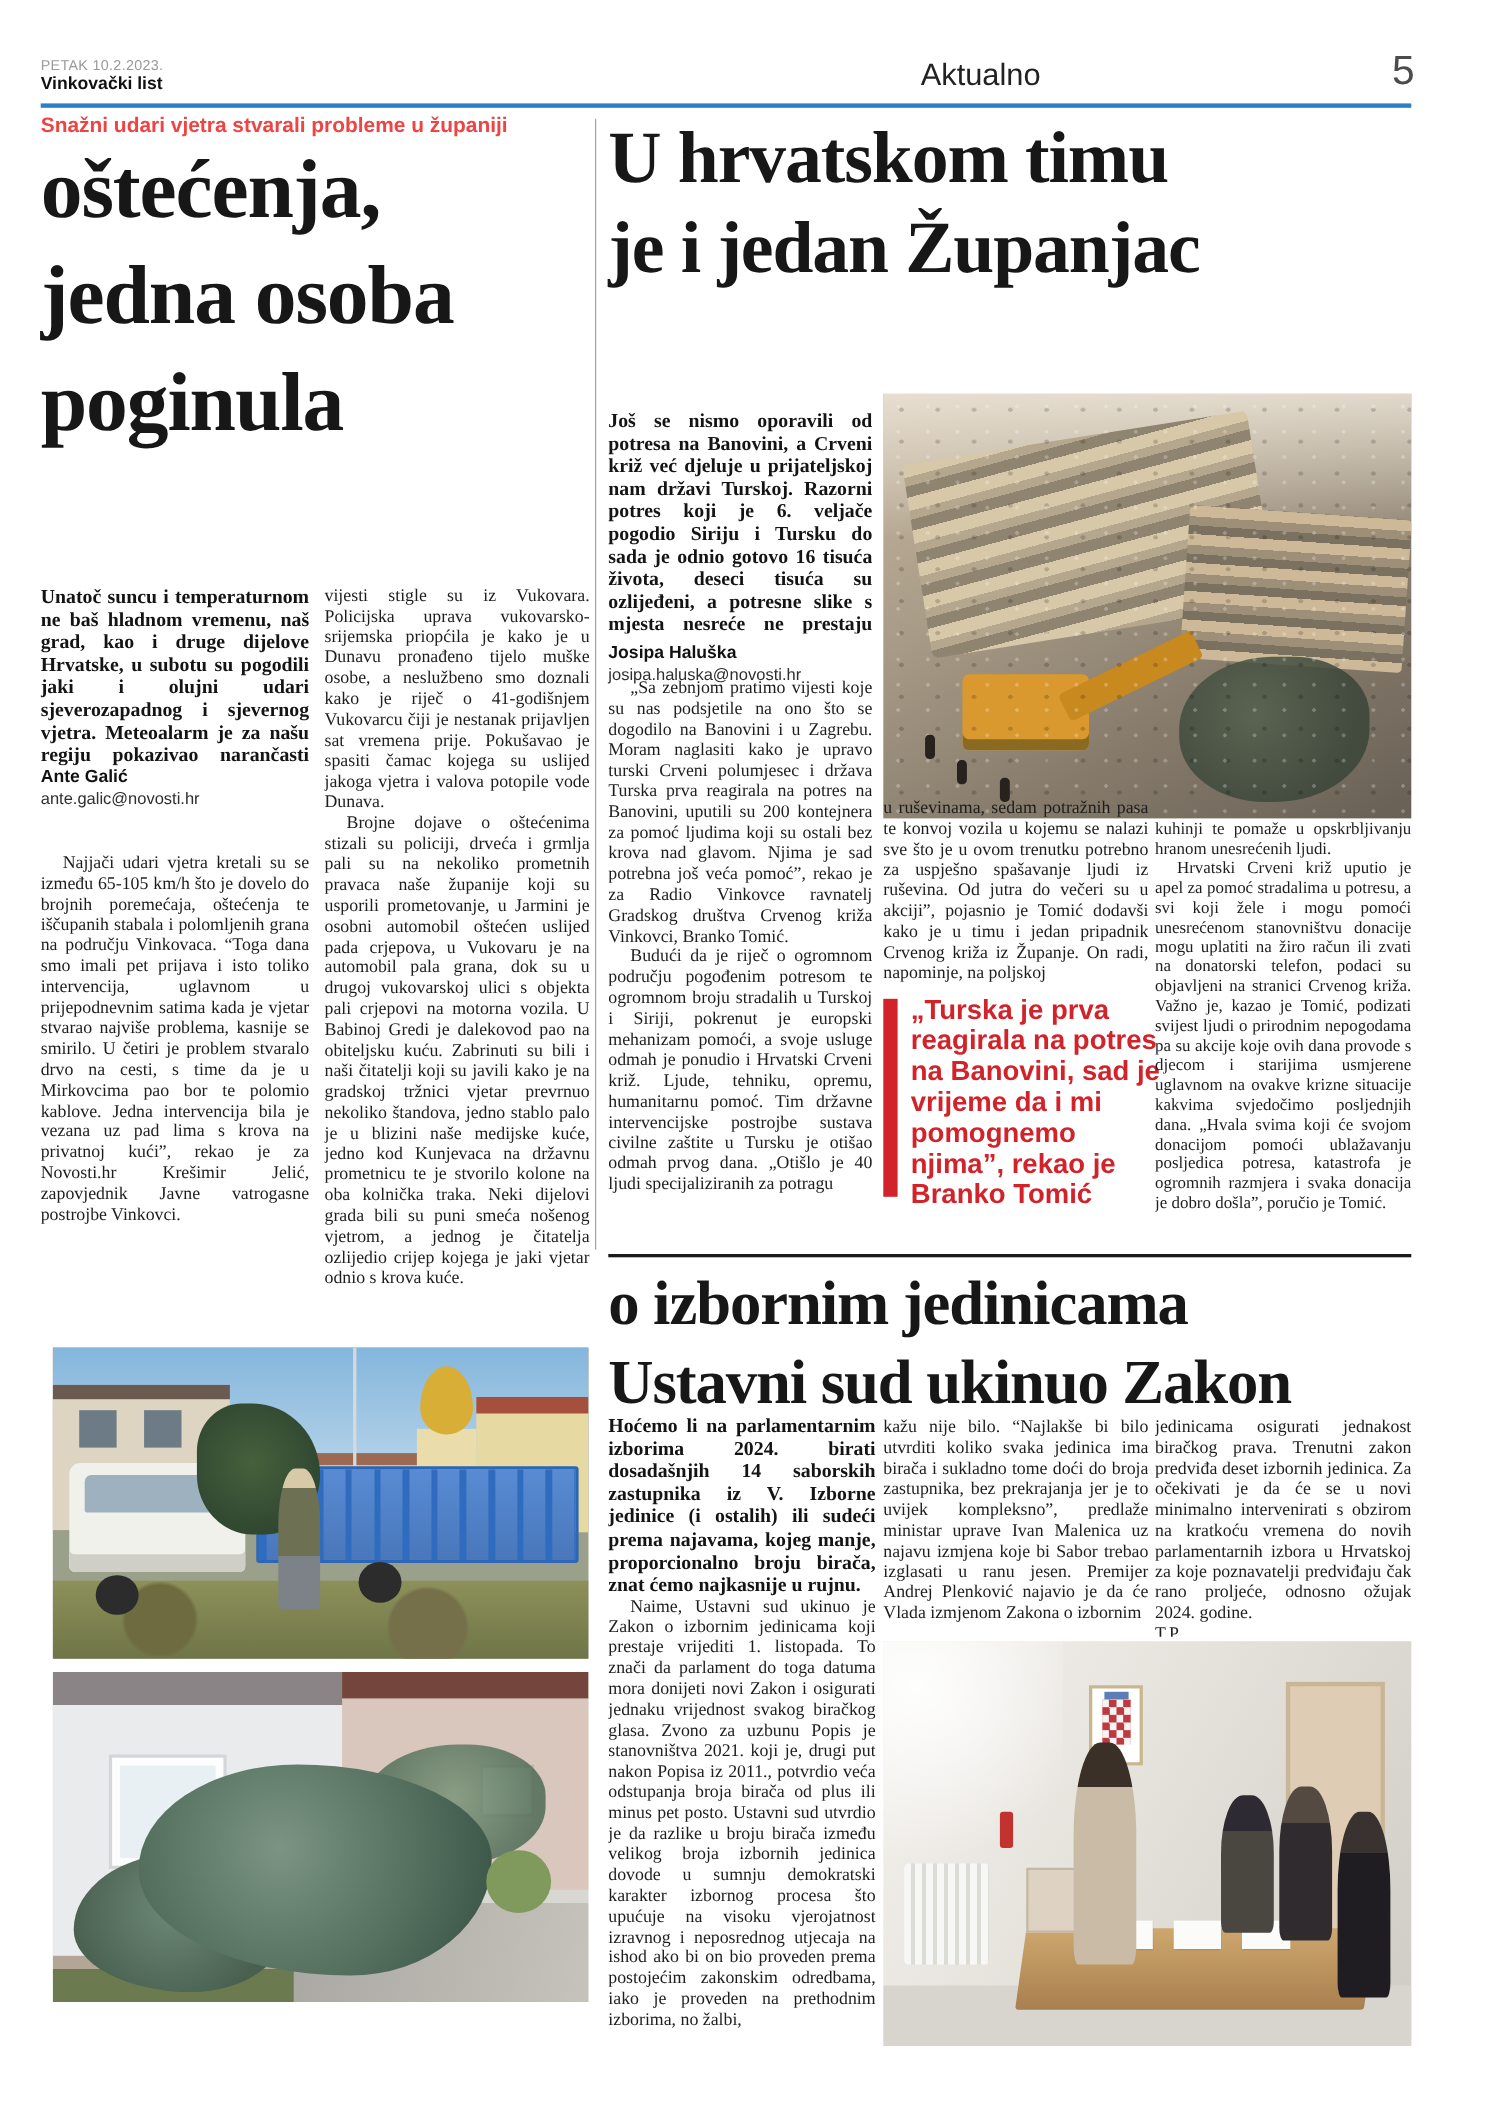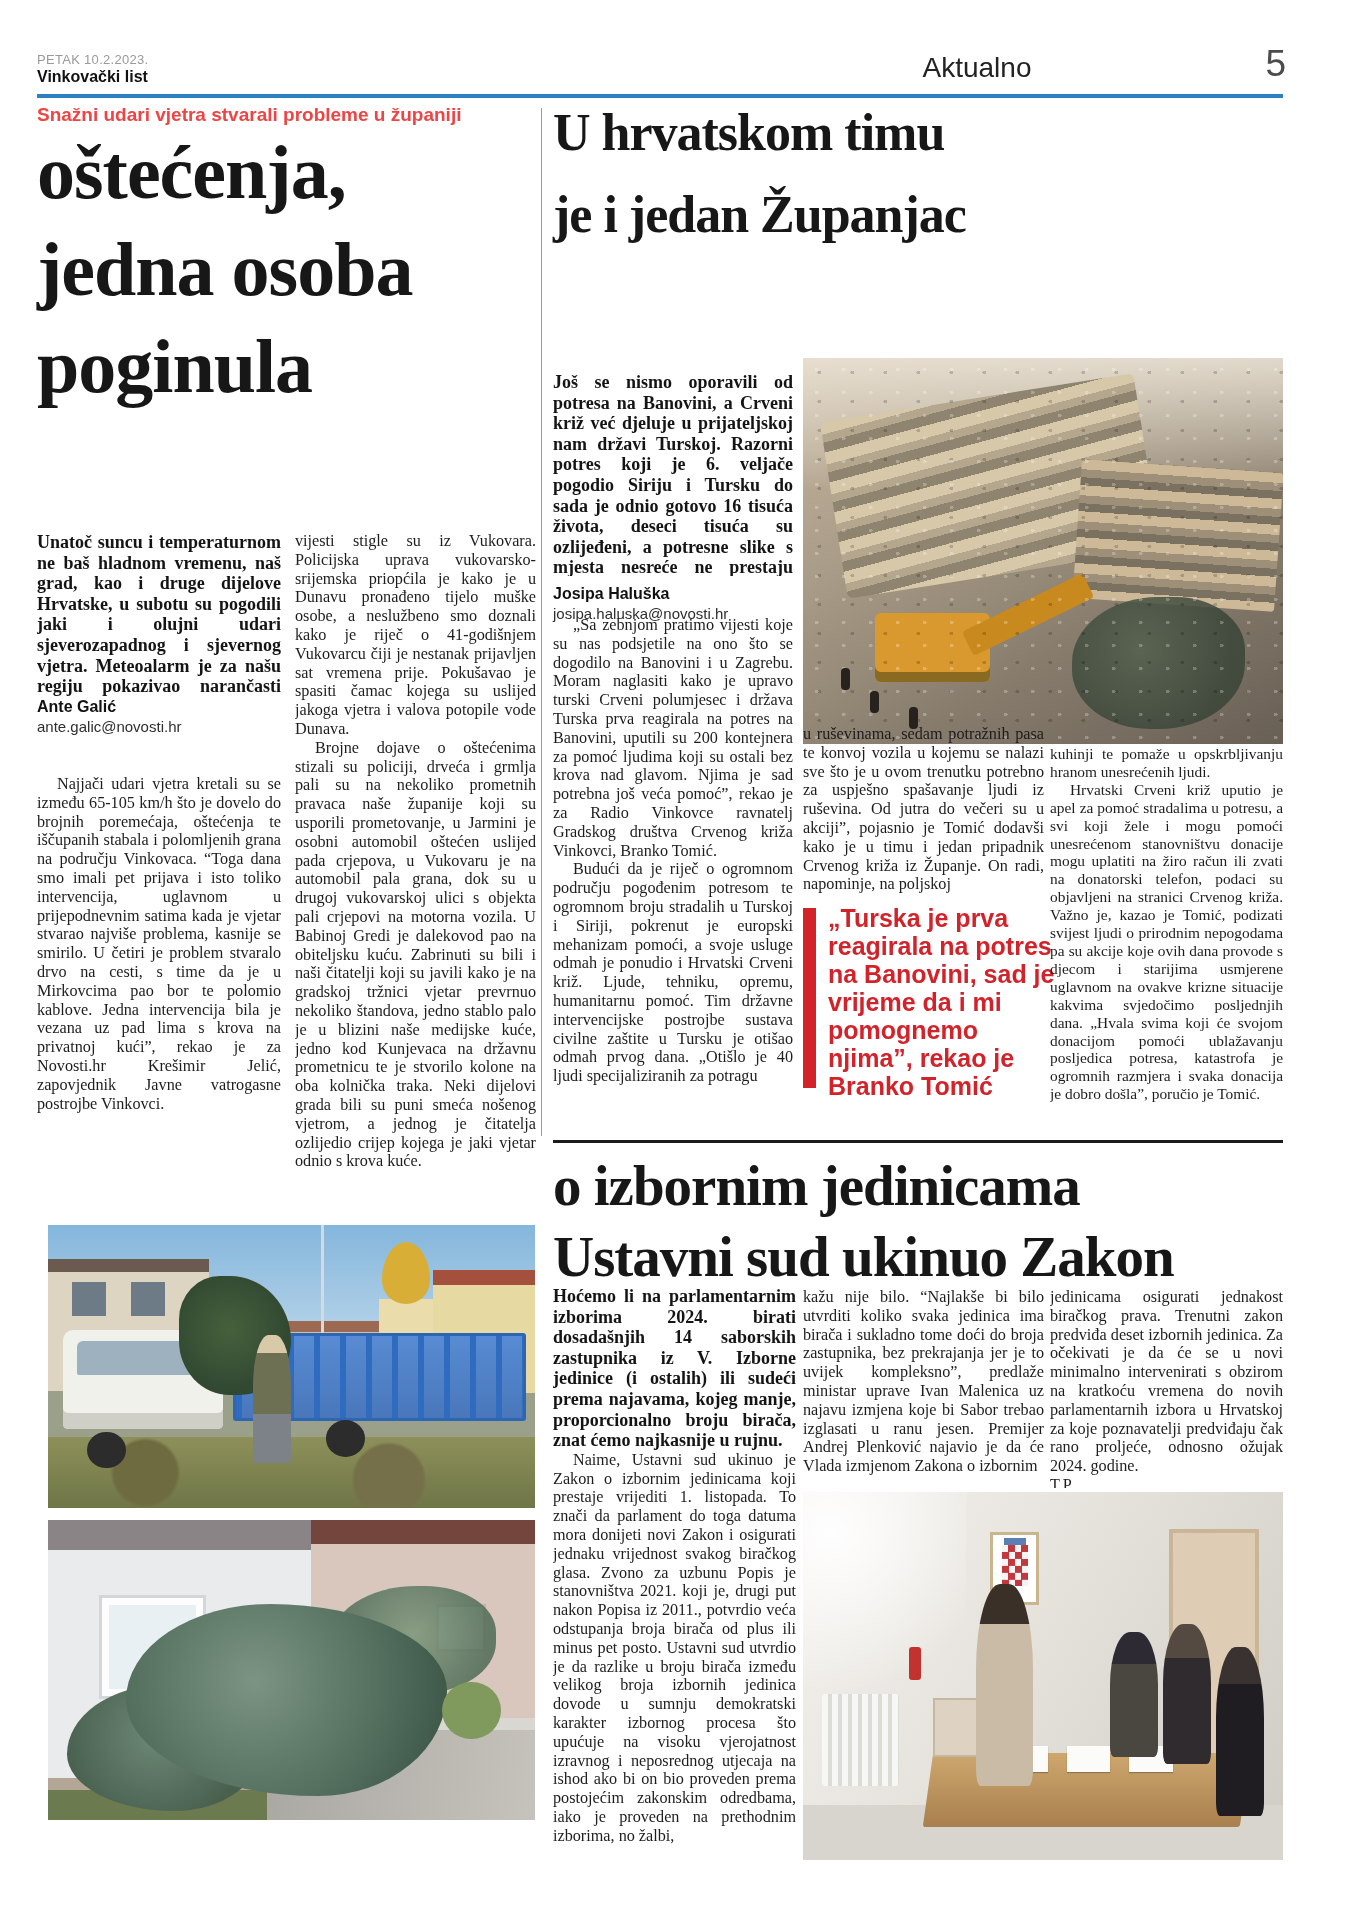--- a/index.html
+++ b/index.html
@@ -1,28 +1,28 @@
 <!DOCTYPE html>
 <html><head>
 <meta charset="utf-8">
 <style>
   html,body{margin:0;padding:0;background:#ffffff;}
   body{width:1354px;height:1920px;position:relative;font-family:"Liberation Serif",serif;color:#1c1c1c;}
   .abs{position:absolute;}
   
   .h-date{left:37px;top:52px;font:400 13px/15px "Liberation Sans",sans-serif;color:#9a9a9a;letter-spacing:.3px;}
   .h-pub{left:37px;top:68px;font:700 16px/18px "Liberation Sans",sans-serif;color:#111;}
-  .h-section{left:837px;top:52px;width:280px;text-align:center;font:400 28px/32px "Liberation Sans",sans-serif;color:#222;}
+  .h-section{left:837px;top:52px;width:280px;font:400 28px/32px "Liberation Sans",sans-serif;color:#222;}
   .h-pagenum{left:1242px;top:44px;width:44px;text-align:right;font:300 37px/40px "Liberation Sans",sans-serif;color:#4c4c4c;}
   .h-rule{left:37px;top:94px;width:1246px;height:4px;background:#2b80c3;}
   
   .kicker{left:37px;top:104px;font:700 19px/22px "Liberation Sans",sans-serif;color:#ef4444;}
   .hl{font-family:"Liberation Serif",serif;font-weight:700;color:#171717;letter-spacing:-1px;z-index:2;}
   .hl1{left:37px;top:124px;width:505px;font-size:76px;line-height:97px;}
-  .hl2{left:553px;top:92px;width:740px;font-size:52px;line-height:82px;}
+  .hl2{left:553px;top:102px;width:740px;font-size:67px;line-height:82px;}
   .hl3{left:553px;top:1150px;width:740px;font-size:57px;line-height:71px;}
   .lead{font-weight:700;font-size:18px;line-height:20.6px;text-align:justify;color:#141414;}
   .lead1{left:37px;top:532px;width:244px;height:164px;overflow:hidden;}
   .lead2{left:553px;top:372px;width:240px;height:204px;overflow:hidden;}
   .byname{font:700 16px/19px "Liberation Sans",sans-serif;color:#111;}
   .byemail{font:400 15px/18px "Liberation Sans",sans-serif;color:#2e2e2e;}
   .bodycol{font-size:16.2px;line-height:18.8px;text-align:justify;color:#1d1d1d;overflow:hidden;}
   .bodycol p{margin:0;}
   .ind{text-indent:20px;}
   .w-col1{left:37px;top:775px;width:244px;height:446px;}

